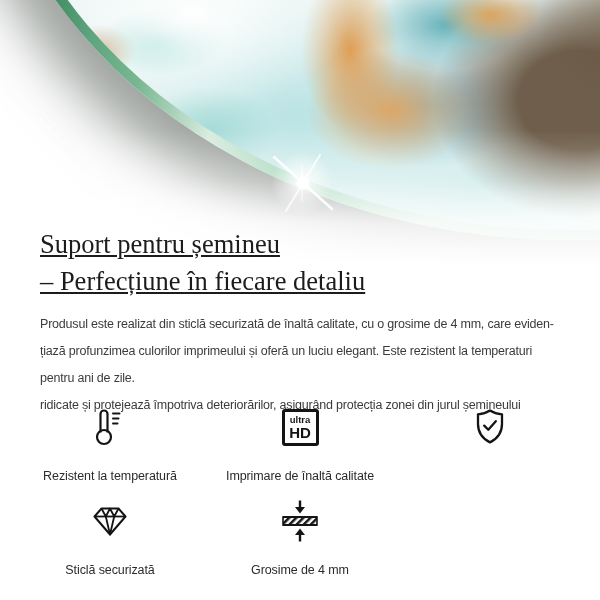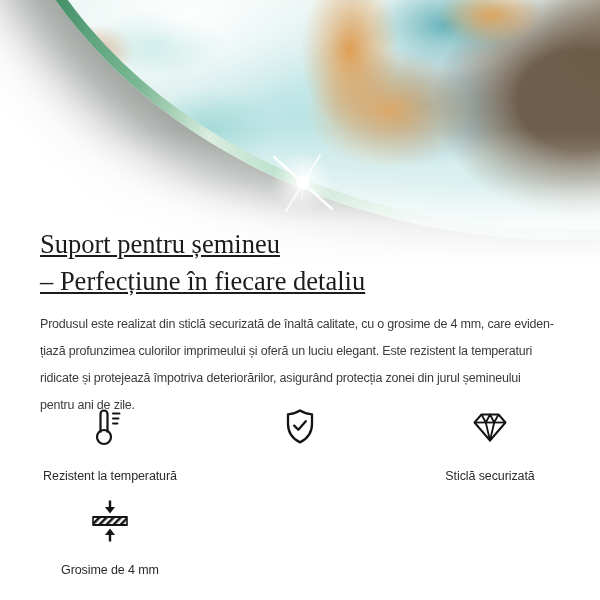--- a/index.html
+++ b/index.html
@@ -106,37 +106,46 @@
   </div>
 
   <h1 class="title" style="margin:0;text-decoration:underline;">
     <span>Suport pentru șemineu</span>
     <span>– Perfecțiune în fiecare detaliu</span>
   </h1>
 
   <div class="desc">
     <div>Produsul este realizat din sticlă securizată de înaltă calitate, cu o grosime de 4 mm, care eviden-</div>
     <div>țiază profunzimea culorilor imprimeului și oferă un luciu elegant. Este rezistent la temperaturi</div>
+    <div>pentru ani de zile.</div>
     <div>ridicate și protejează împotriva deteriorărilor, asigurând protecția zonei din jurul șemineului</div>
-    <div>pentru ani de zile.</div>
   </div>
 
   <div class="features">
 
     <div class="feature">
       <div class="icon-cell">
         <svg width="44" height="44" viewBox="0 0 44 44">
           <circle class="ico" cx="16" cy="32" r="7" stroke-width="2.2"></circle>
           <path class="ico" d="M12.5 27.5 V9 a3.5 3.5 0 0 1 7 0 V27.5" stroke-width="2.2" stroke-linejoin="round"></path>
           <path class="ico" d="M25 8.5 h6.5 M25 13.5 h5.5 M25 18.5 h4.5" stroke-width="2" stroke-linecap="round"></path>
         </svg>
       </div>
       <div class="feat-label">Rezistent la temperatură</div>
     </div>
 
+    <div class="feature">
+      <div class="icon-cell">
+        <div class="uhd">
+          <span class="t1">ultra</span>
+          <span class="t2">HD</span>
+        </div>
+      </div>
+      <div class="feat-label">Imprimare de înaltă calitate</div>
+    </div>
 
     <div class="feature">
       <div class="icon-cell">
         <svg width="44" height="44" viewBox="0 0 44 44">
           <path class="ico" d="M22 5.5 C18.5 7.8 14.5 9 10 9.3 V19 C10 27.6 14.9 33.8 22 37.4 C29.1 33.8 34 27.6 34 19 V9.3 C29.5 9 25.5 7.8 22 5.5 Z" stroke-width="2.3" stroke-linejoin="round"></path>
           <path class="ico" d="M16.2 20.6 L20.3 24.7 L27.8 16.2" stroke-width="2.3" stroke-linecap="round" stroke-linejoin="round"></path>
         </svg>
       </div>
     </div>
 

